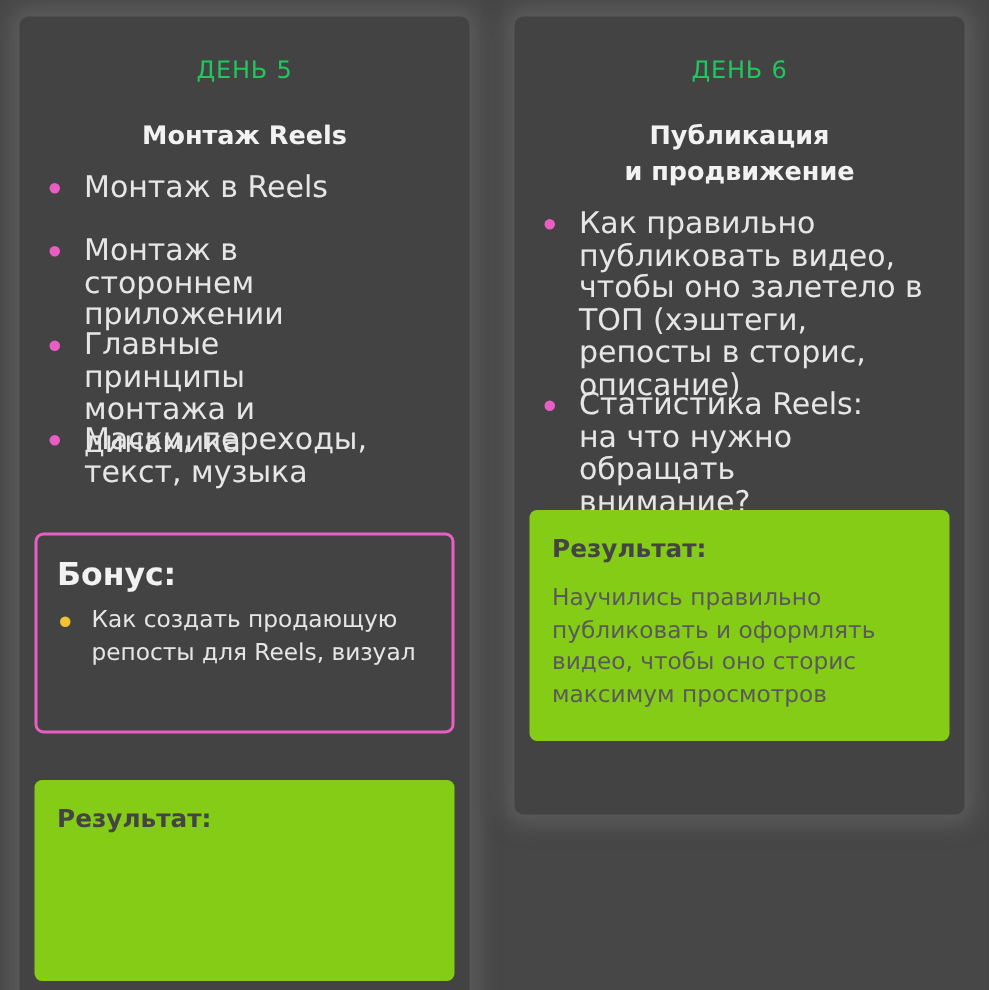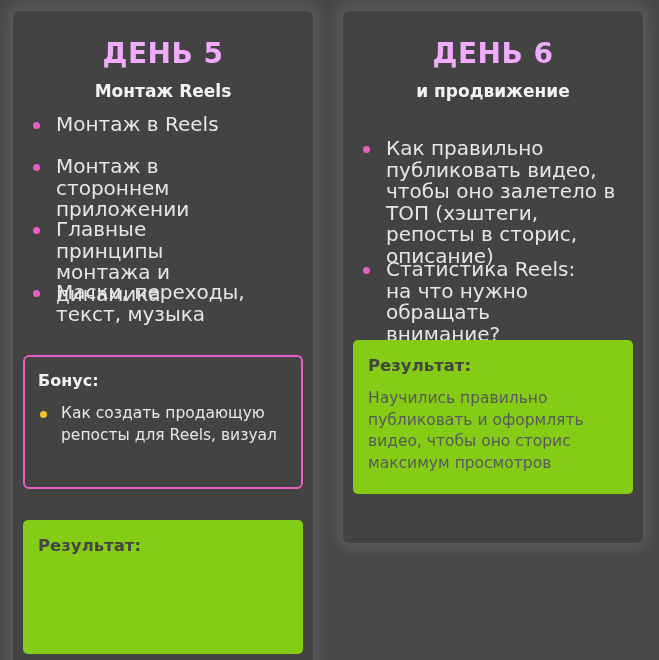--- a/index.html
+++ b/index.html
@@ -1,26 +1,26 @@
 <!DOCTYPE html>
 <html><head>
 <meta charset="utf-8">
 <style>
   html,body{margin:0;padding:0;}
   body{width:659px;height:660px;background:#474747;overflow:hidden;position:relative;font-family:"DejaVu Sans","Liberation Sans",sans-serif;}
   .card{position:absolute;background:#434343;border-radius:6px;box-shadow:0 0 14px 6px rgba(110,110,110,0.55);box-sizing:border-box;}
   .c1{left:13px;top:11px;width:300px;height:680px;}
   .c2{left:343px;top:11px;width:300px;height:532px;}
-  .day{position:absolute;left:0;width:100%;text-align:center;color:#f0abfc;font-weight:bold;font-size:28px;letter-spacing:0.5px;}
+  .day{position:absolute;left:0;width:100%;text-align:center;color:#22c55e;font-weight:normal;font-size:16px;letter-spacing:0.5px;}
   .sub{position:absolute;left:0;width:100%;text-align:center;color:#f2f2f2;font-weight:bold;font-size:17px;line-height:24px;margin-top:12px;}
   .list{position:absolute;left:0;width:100%;margin:0;padding:0;list-style:none;}
   .li{position:absolute;left:43px;color:#e6e6e6;font-size:20px;line-height:21.5px;width:250px;}
   .dot{position:absolute;left:-23px;top:8px;width:7px;height:7px;border-radius:50%;background:#e95ec5;}
   .bonus{position:absolute;left:10px;top:344px;width:280px;height:134px;border:2px solid #e95ec5;border-radius:6px;box-sizing:border-box;}
-  .bonus-title{position:absolute;left:13px;top:14px;color:#f2f2f2;font-weight:bold;font-size:16px;}
+  .bonus-title{position:absolute;left:13px;top:14px;color:#f2f2f2;font-weight:bold;font-size:21px;}
   .bonus-item{position:absolute;left:36px;top:46px;color:#e6e6e6;font-size:15.5px;line-height:21.5px;width:230px;}
   .bonus-item .dot{background:#f2c230;left:-21px;}
   .result{position:absolute;background:#84cc16;border-radius:5px;box-sizing:border-box;}
   .r1{left:10px;top:509px;width:280px;height:134px;}
   .r2{left:10px;top:329px;width:280px;height:154px;}
   .rtitle{position:absolute;left:15px;color:#444;font-weight:bold;font-size:16.5px;}
   .rtext{position:absolute;left:15px;color:#5a5a5a;font-size:15.5px;line-height:21.5px;width:255px;}
 </style>
 </head>
 <body>
@@ -39,20 +39,21 @@
     <div class="bonus-item"><span class="dot"></span><span>Как создать продающую репосты для Reels, визуал</span></div>
   </div>
   <div class="result r1">
     <div class="rtitle" style="top:16px;">Результат:</div>
   </div>
 </div>
 
 <div class="card c2">
   <div class="day" style="top:26px;">ДЕНЬ 6</div>
   <div class="sub" style="top:56px;">
+    <div>Публикация</div>
     <div>и продвижение</div>
   </div>
   <div class="list">
     <div class="li" style="top:127px;width:245px;"><span class="dot"></span><span>Как правильно публиковать видео, чтобы оно залетело в ТОП (хэштеги, репосты в сторис, описание)</span></div>
     <div class="li" style="top:248px;width:210px;"><span class="dot"></span><span>Статистика Reels: на что нужно обращать внимание?</span></div>
   </div>
   <div class="result r2">
     <div class="rtitle" style="top:16px;">Результат:</div>
     <div class="rtext" style="top:48px;width:230px;">Научились правильно публиковать и оформлять видео, чтобы оно сторис максимум просмотров</div>
   </div>

